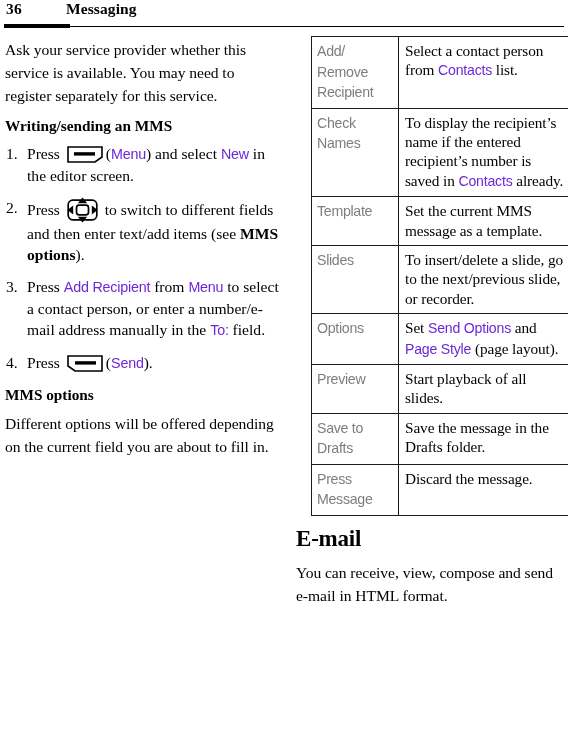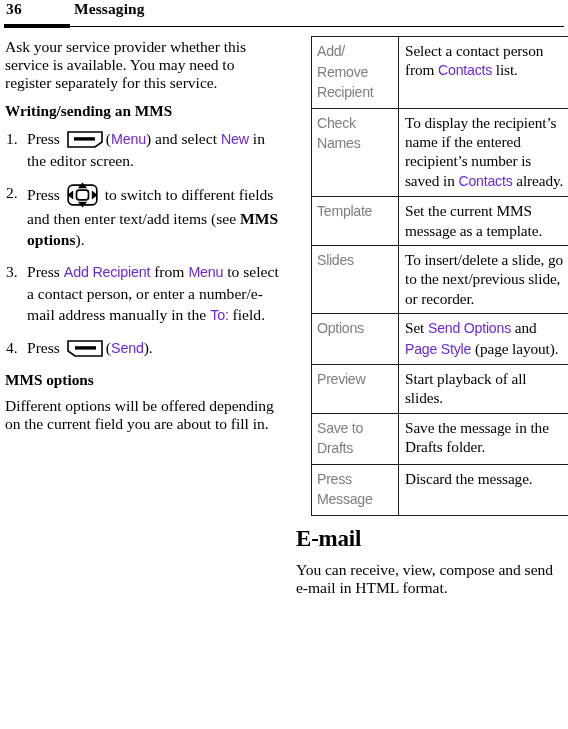--- a/index.html
+++ b/index.html
@@ -31,21 +31,20 @@
     font-size: 15.5px;
     letter-spacing: 0.2px;
   }
   .header-title {
     position: absolute;
     left: 66px; top: 0px;
     font-family: "Liberation Serif", serif;
     font-weight: bold;
     font-size: 15.5px;
     letter-spacing: 0.1px;
-    margin-left: 8px;
   }
   .rule-thick {
     position: absolute;
     left: 4px; top: 24px;
     width: 66px; height: 4px;
     background: #000;
   }
   .rule-thin {
     position: absolute;
     left: 70px; top: 26px;
@@ -63,21 +62,21 @@
   .col-right {
     position: absolute;
     left: 296px;
     top: 36px;
     width: 264px;
   }
 
   p.body {
     margin: 0 0 9px 0;
     font-size: 15.6px;
-    line-height: 18px;
+    line-height: 23px;
     letter-spacing: -0.05px;
   }
   h3.sub {
     margin: 6px 0 8px 0;
     font-size: 15.3px;
     line-height: 19px;
     font-weight: bold;
   }
   h2.section {
     margin: 10px 0 9px 0;

